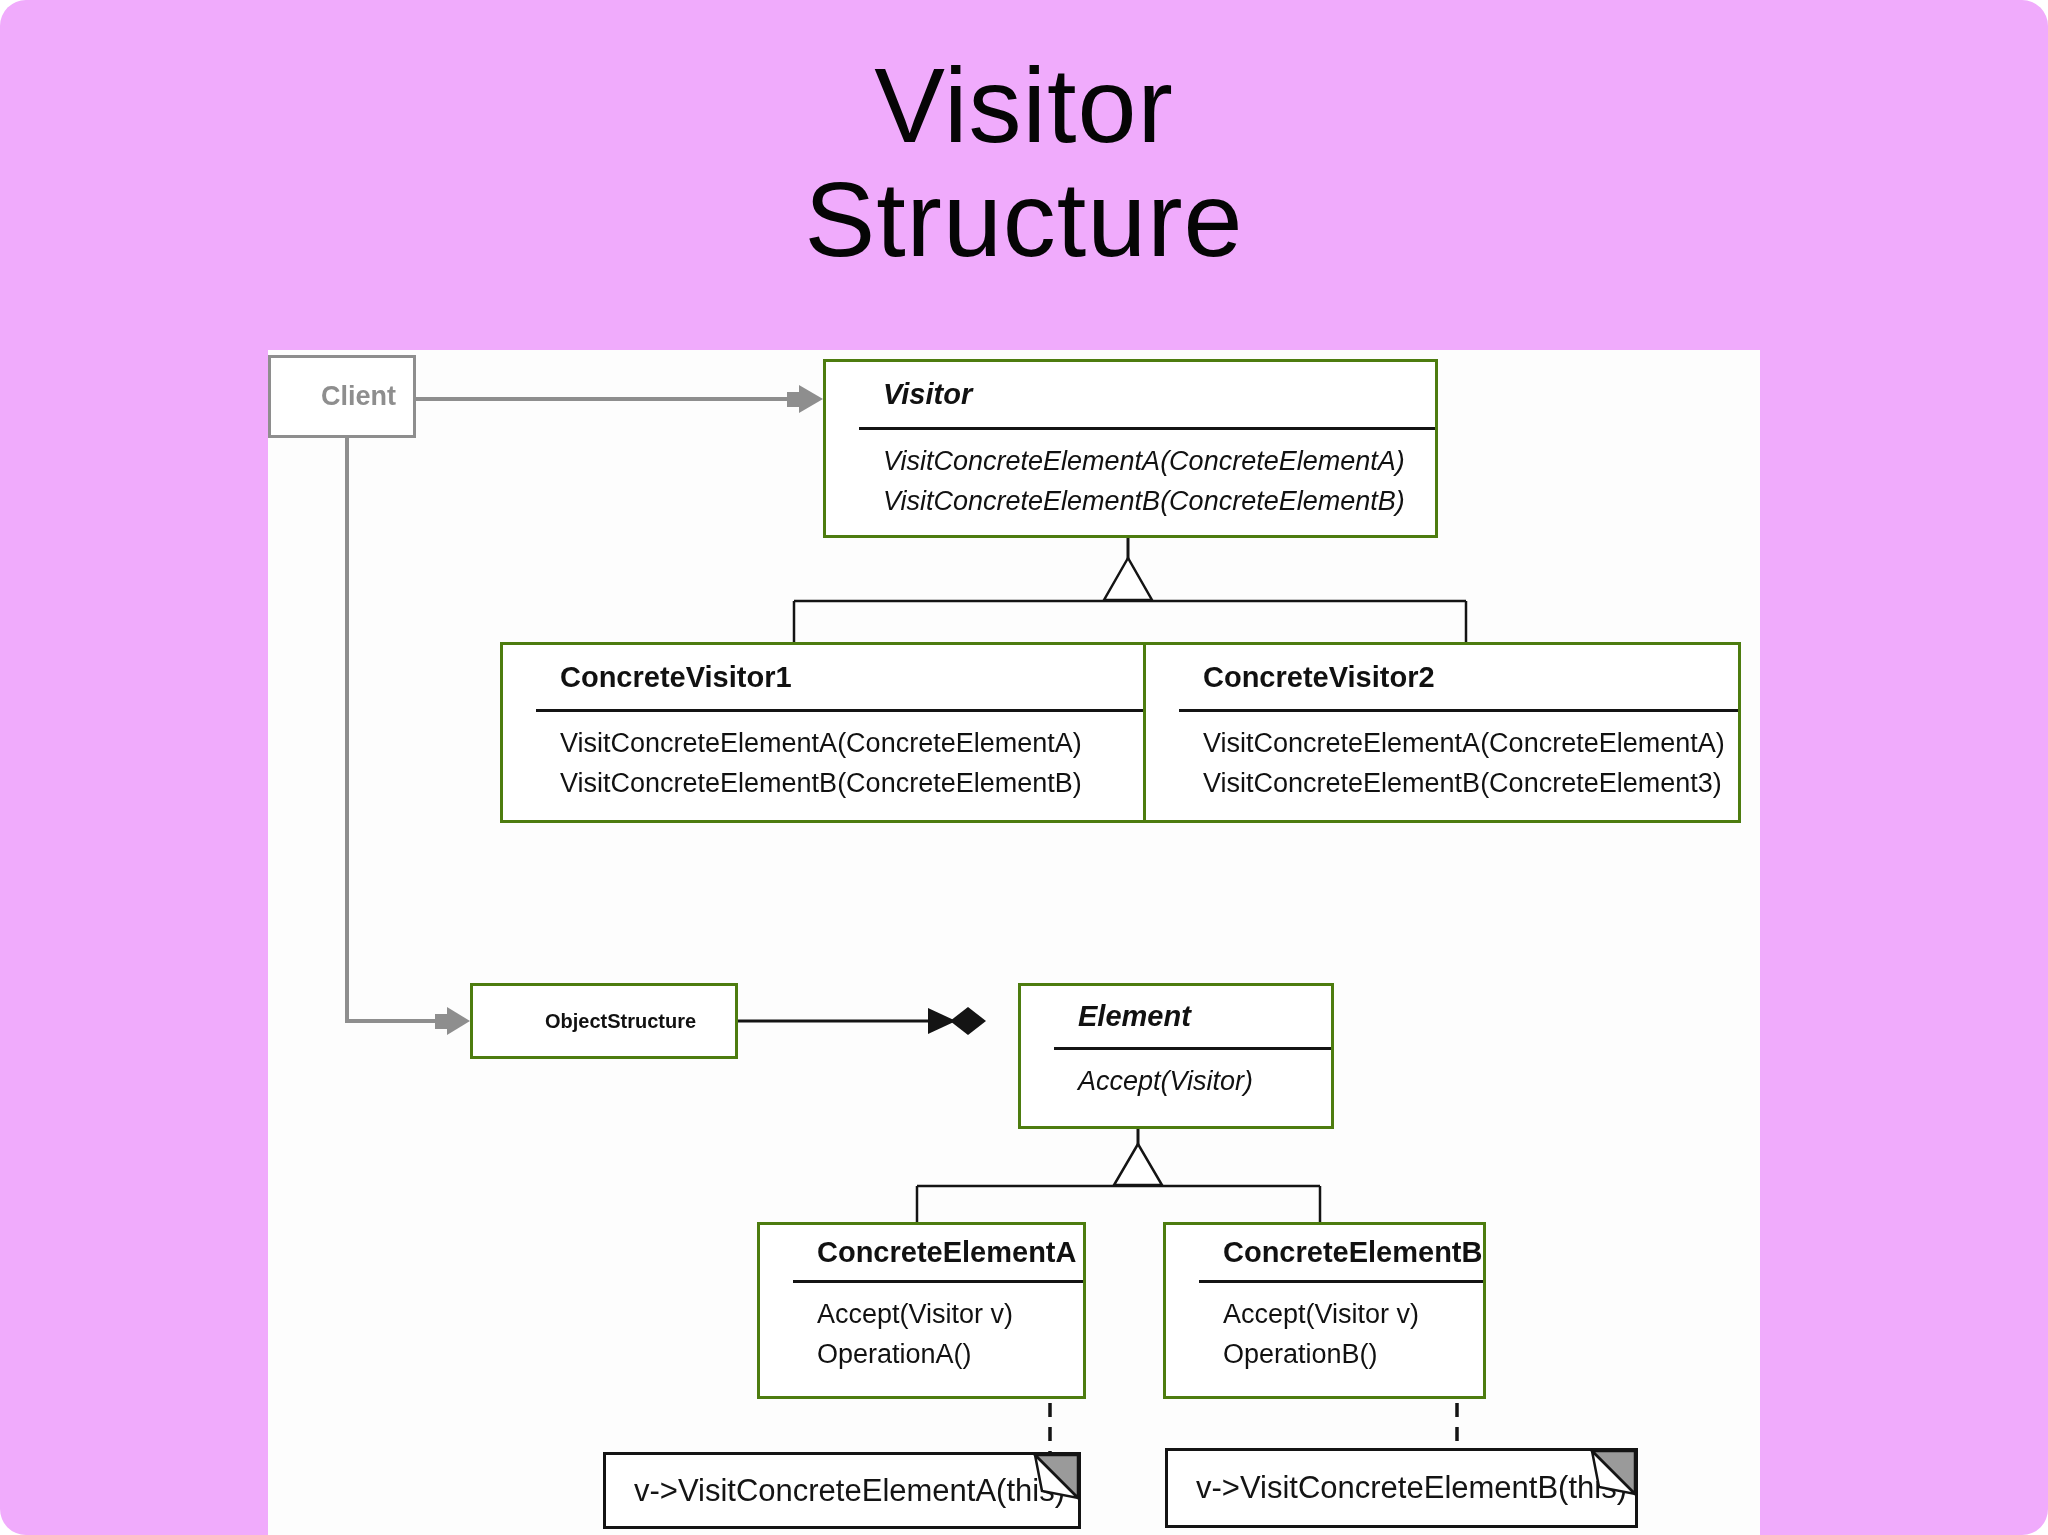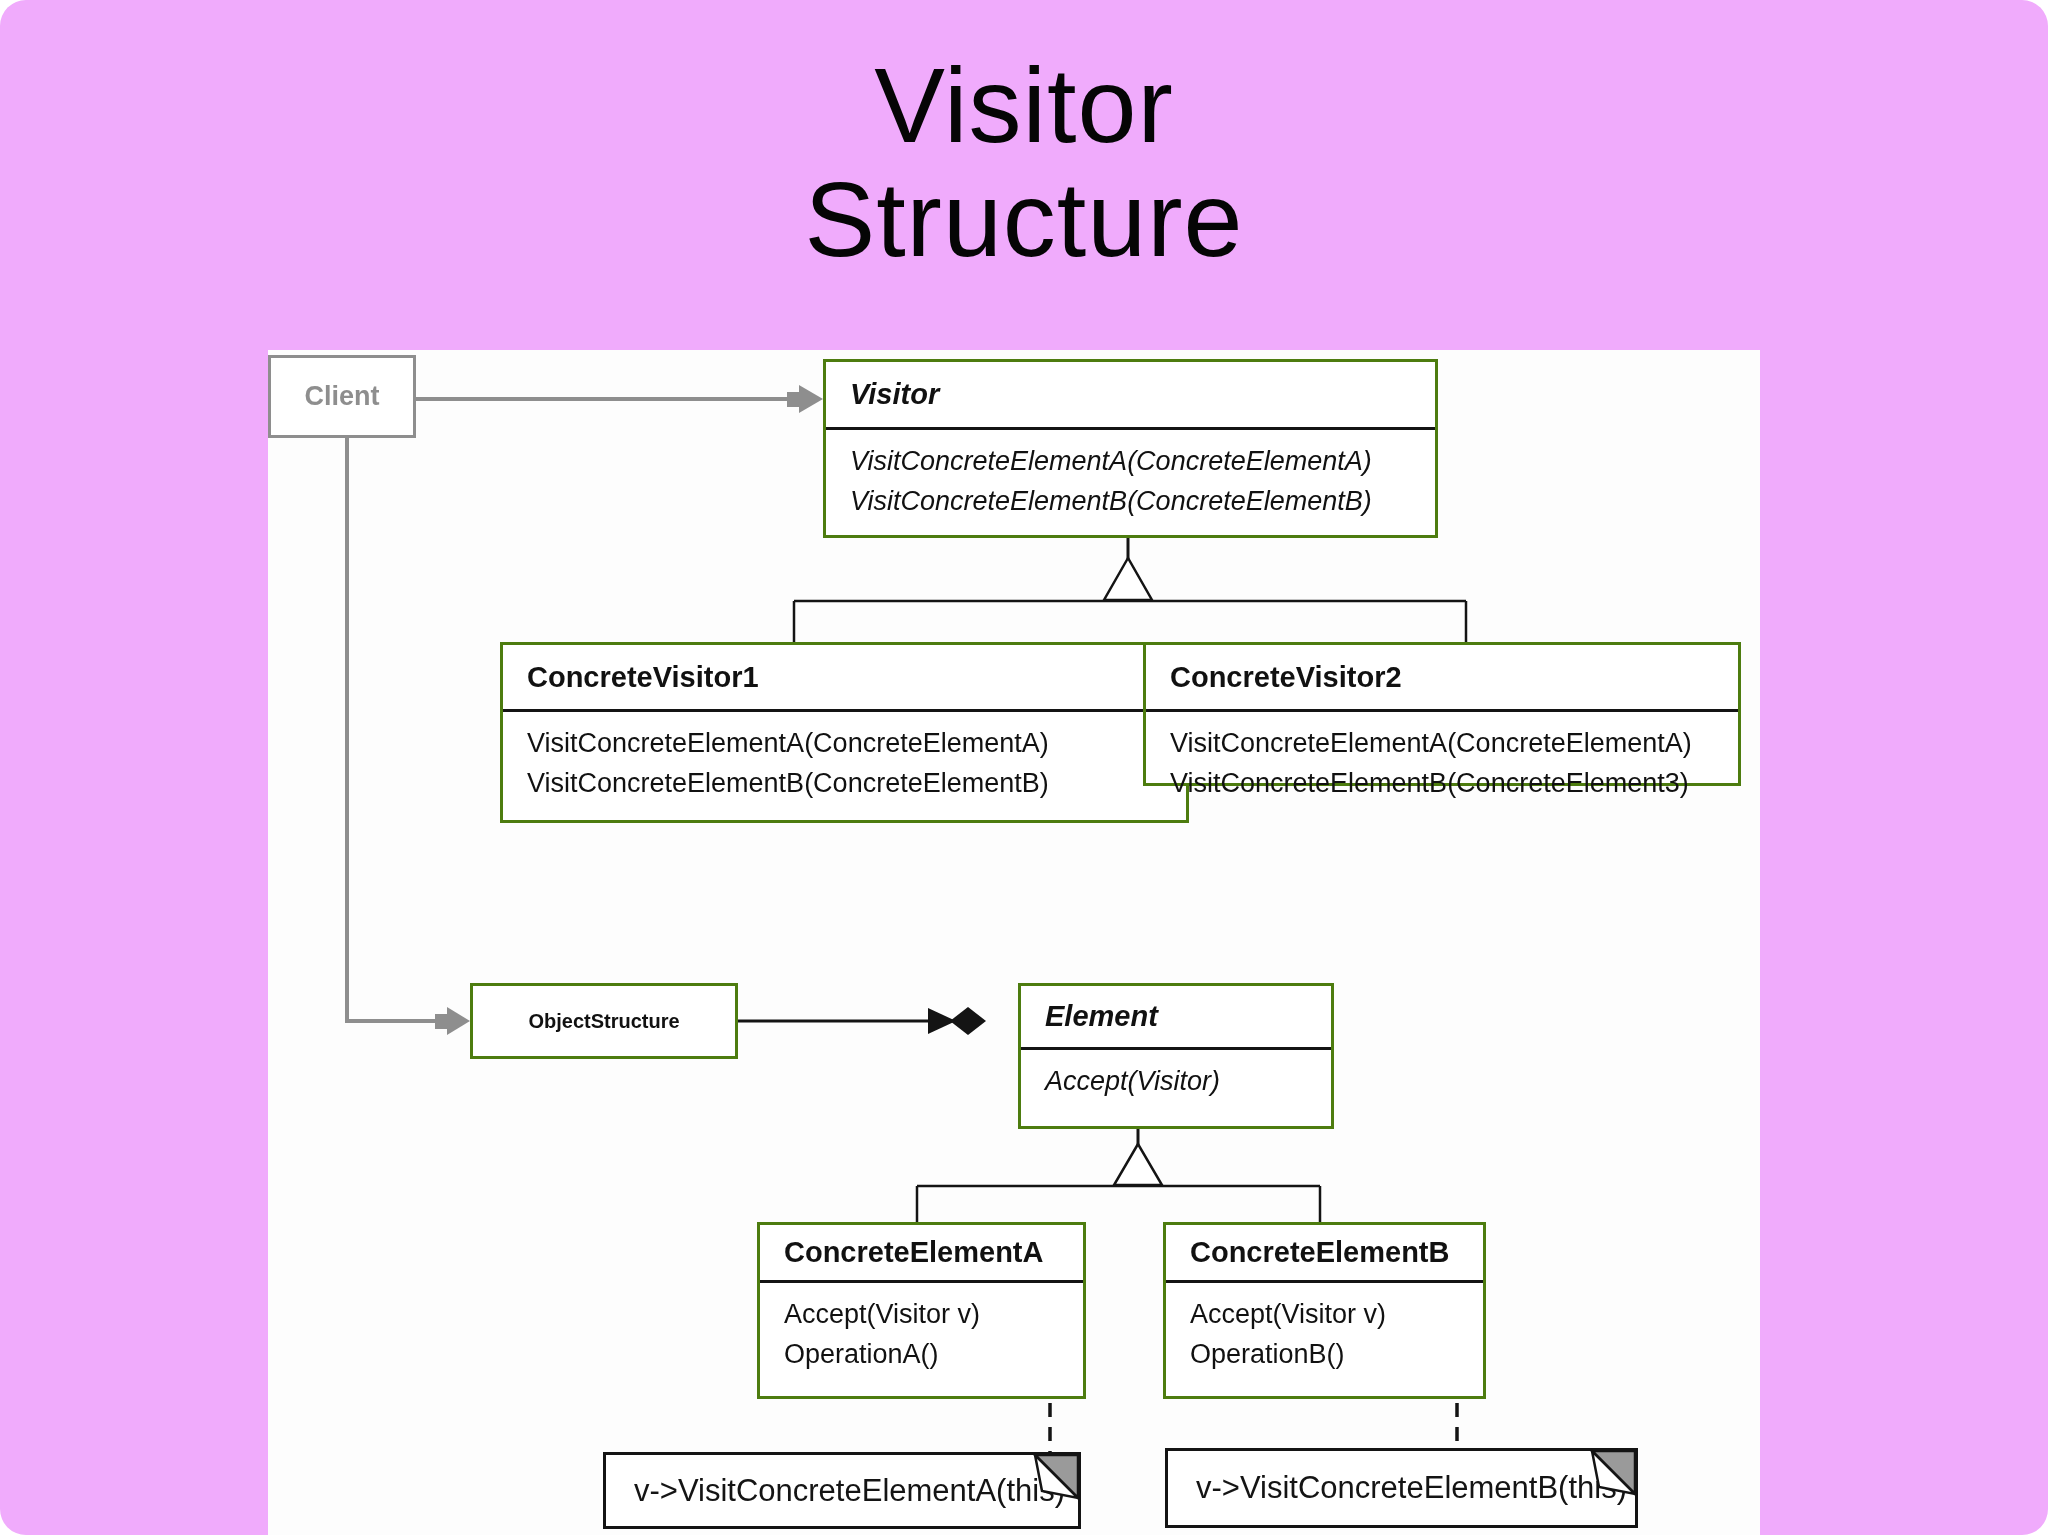--- a/index.html
+++ b/index.html
@@ -5,36 +5,36 @@
   html,body{margin:0;padding:0;background:#fff;}
   .stage{
     position:relative;width:2048px;height:1535px;background:#f0abfc;overflow:hidden;
     font-family:"Liberation Sans","DejaVu Sans",sans-serif;color:#111;border-radius:26px;
   }
   .diagram-bg{position:absolute;left:268px;top:350px;width:1492px;height:1185px;background:#fdfdfd;}
   .title{position:absolute;left:0;top:48px;width:100%;text-align:center;
          font-size:106px;line-height:114px;font-weight:400;color:#050505;letter-spacing:1px;}
   .wires{position:absolute;left:0;top:0;}
 
-  .box{position:absolute;background:#ffffff;border:3px solid #4d7c0f;box-sizing:border-box;}
+  .box{position:absolute;background:#ffffff;border:3px solid #4d7c0f;box-sizing:border-box;padding-left:33px;}
   .box.gray{border-color:#8e8e8e;}
   .hd{border-bottom:3px solid #141414;display:flex;align-items:center;
       padding-left:24px;font-weight:bold;font-size:29px;box-sizing:border-box;}
   .bd{padding:11px 6px 0 24px;font-size:27px;line-height:40px;box-sizing:border-box;}
   .it{font-style:italic;}
   .single{display:flex;align-items:center;justify-content:center;font-weight:bold;font-size:20px;}
   .client-box{color:#8e8e8e;font-weight:bold;font-size:27px;}
 
   
   #client{left:268px;top:355px;width:148px;height:83px;}
   #visitor{left:823px;top:359px;width:615px;height:179px;}
   #visitor .hd{height:68px;}
   #cv1{left:500px;top:642px;width:689px;height:181px;}
   #cv1 .hd,#cv2 .hd{height:67px;}
-  #cv2{left:1143px;top:642px;width:598px;height:144px;}
+  #cv2{left:1143px;top:642px;width:598px;height:181px;}
   #ostru{left:470px;top:983px;width:268px;height:76px;}
   #element{left:1018px;top:983px;width:316px;height:146px;}
   #element .hd{height:64px;}
   #cea{left:757px;top:1222px;width:329px;height:177px;}
   #cea .hd,#ceb .hd{height:58px;}
   #ceb{left:1163px;top:1222px;width:323px;height:177px;}
 
   .note{position:absolute;background:#fff;border:3px solid #141414;box-sizing:border-box;
         display:flex;align-items:center;padding-left:28px;font-size:31px;color:#141414;}
   #noteA{left:603px;top:1452px;width:478px;height:77px;}

